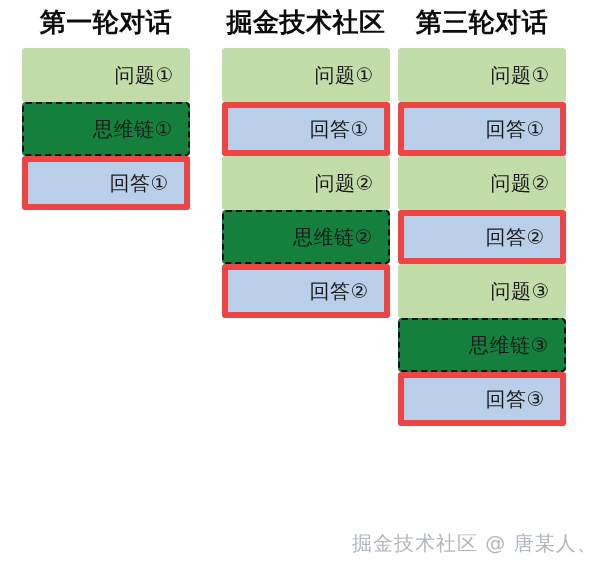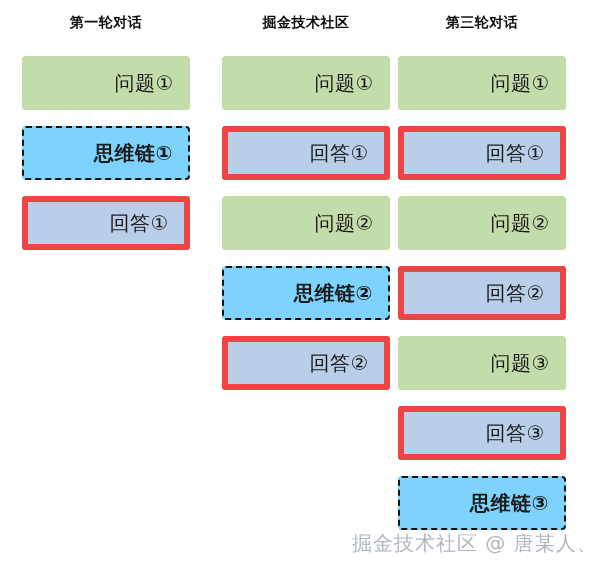--- a/index.html
+++ b/index.html
@@ -25,38 +25,38 @@
   .column {
     position: absolute;
     top: 0;
     width: 168px;
   }
   .col-0 { left: 22px; }
   .col-1 { left: 222px; }
   .col-2 { left: 398px; }
 
   .col-title {
-    height: 56px;
+    height: 48px;
     line-height: 44px;
     text-align: center;
-    font-size: 14px;
+    font-size: 26px;
     font-weight: bold;
     color: #0d0d0d;
     letter-spacing: 0.5px;
     white-space: nowrap;
   }
 
   .stack {
     display: block;
   }
 
   .node {
     box-sizing: border-box;
     height: 54px;
-    margin-bottom: 16px;
+    margin-bottom: 0;
     border-radius: 3px;
     display: flex;
     align-items: center;
     justify-content: flex-end;
     padding-right: 15px;
     font-size: 20px;
     color: #1a1a1a;
     letter-spacing: 0.5px;
     white-space: nowrap;
     overflow: hidden;
@@ -64,24 +64,23 @@
 
   .node.question {
     background: #c2dcaa;
     border: 1px solid #c2dcaa;
   }
   .node.answer {
     background: #b9cee8;
     border: 6px solid #ef4444;
   }
   .node.cot {
-    background: #7dd3fc;
+    background: #15803d;
     border: 2px dashed #121212;
     border-radius: 4px;
-    font-weight: bold;
   }
 
   .node-label {
     display: inline-block;
   }
 
   .watermark {
     position: absolute;
     left: 352px;
     top: 530px;
@@ -145,24 +144,24 @@
         </div>
         <div class="node question">
           <span class="node-label">问题②</span>
         </div>
         <div class="node answer">
           <span class="node-label">回答②</span>
         </div>
         <div class="node question">
           <span class="node-label">问题③</span>
         </div>
+        <div class="node cot">
+          <span class="node-label">思维链③</span>
+        </div>
         <div class="node answer">
           <span class="node-label">回答③</span>
-        </div>
-        <div class="node cot">
-          <span class="node-label">思维链③</span>
         </div>
       </div>
   </div>
 
   <div class="watermark">掘金技术社区 @ 唐某人、</div>
 
 </div>
 
 </body></html>

